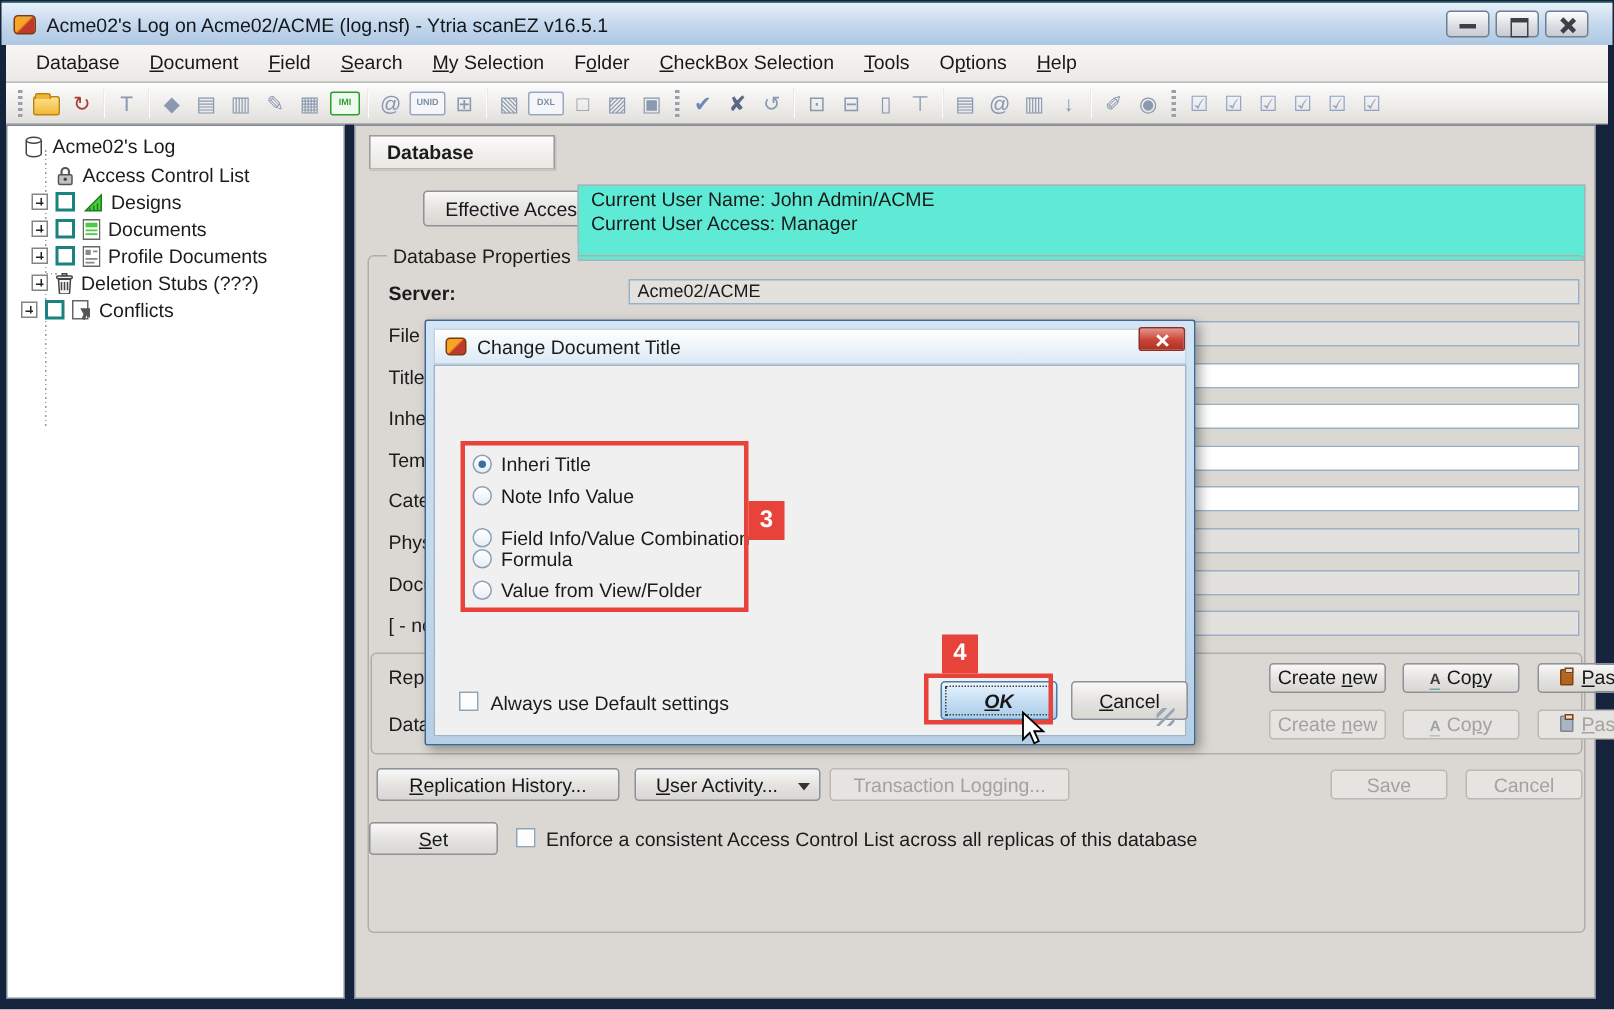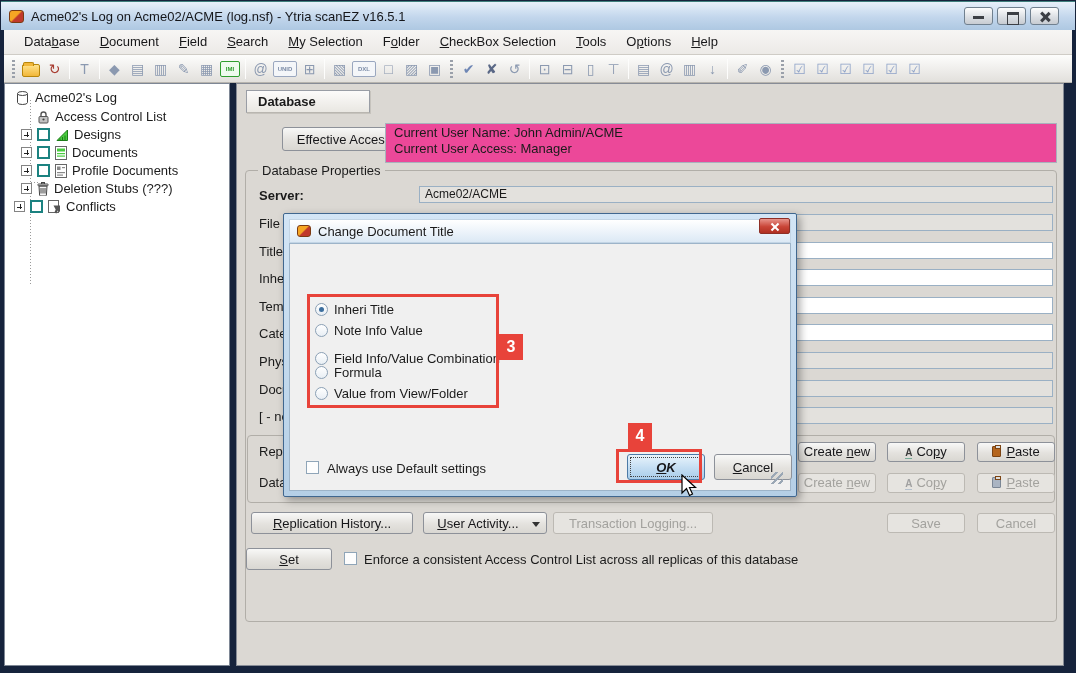--- a/index.html
+++ b/index.html
@@ -58,28 +58,28 @@
 
   
   .mainpanel { position:absolute; left:236px; top:83px; width:828px; height:583px;
     background:#dbd8d3; border:1px solid #878c96; }
   .tab { position:absolute; left:9px; top:6px; width:124px; height:23px;
     background:linear-gradient(#fcfbfa,#e9e7e2); border:1px solid #999da5; border-bottom-color:#b9b6b0;
     font-weight:bold; line-height:21px; padding-left:11px; box-shadow:1px 1px 0 #c6c3bd; }
   .btn { background:linear-gradient(#f8f8f7,#e4e2de 55%,#d9d7d2); border:1px solid #8d9199; border-radius:3px;
     font-size:13px; color:#17171a; text-align:center; position:absolute; }
   .btn.disabled { background:#e6e4e0; color:#a3a29e; border-color:#bcb9b3; }
-  .userbox { position:absolute; left:148px; top:39px; width:672px; height:40px;
-    background:#ec4899; border:1px solid #a9b2bd; padding:1px 8px; line-height:16px; }
+  .userbox { position:absolute; left:148px; top:39px; width:672px; height:51px;
+    background:#5eead4; border:1px solid #a9b2bd; padding:1px 8px; line-height:16px; }
   .groupbox { position:absolute; border:1px solid #b1aea8; border-radius:4px; }
   .grouplabel { position:absolute; top:-8px; left:12px; background:#dbd8d3; padding:0 4px; }
   .flabel { position:absolute; left:22px; width:150px; }
   .ffield { position:absolute; left:182px; width:634px; height:17px; border:1px solid #9ab0c4; background:#fff; padding:0 5px; font-size:12px; line-height:15px; }
   .ffield.disabled { background:#e3e1dd; }
-  .smallbtn { height:20px; width:78px; line-height:18px; }
+  .smallbtn { height:20px; width:78px; line-height:18px;margin-left:48px; }
   .copy-ico { display:inline-block; font-size:10px; font-weight:bold; color:#3b3b3b; margin-right:4px;
     border-bottom:1px solid #7a9; line-height:10px; }
   .paste-ico { display:inline-block; width:9px; height:11px; background:#b5651d; border:1px solid #7c4413;
     border-radius:1px; margin-right:5px; position:relative; top:1px; }
   .paste-ico.gray { background:#aab4c2; border-color:#7b8694; }
   .paste-ico::before { content:""; position:absolute; left:2px; top:-2px; width:4px; height:2px; background:#ddd; border:1px solid #7c4413; }
   .dd-arrow { position:absolute; right:6px; top:7px; width:0; height:0;
     border-left:4px solid transparent; border-right:4px solid transparent; border-top:5px solid #333; }
   .checkbox { position:absolute; width:13px; height:13px; background:#fdfdfd; border:1px solid #8fa5b8; }
 

